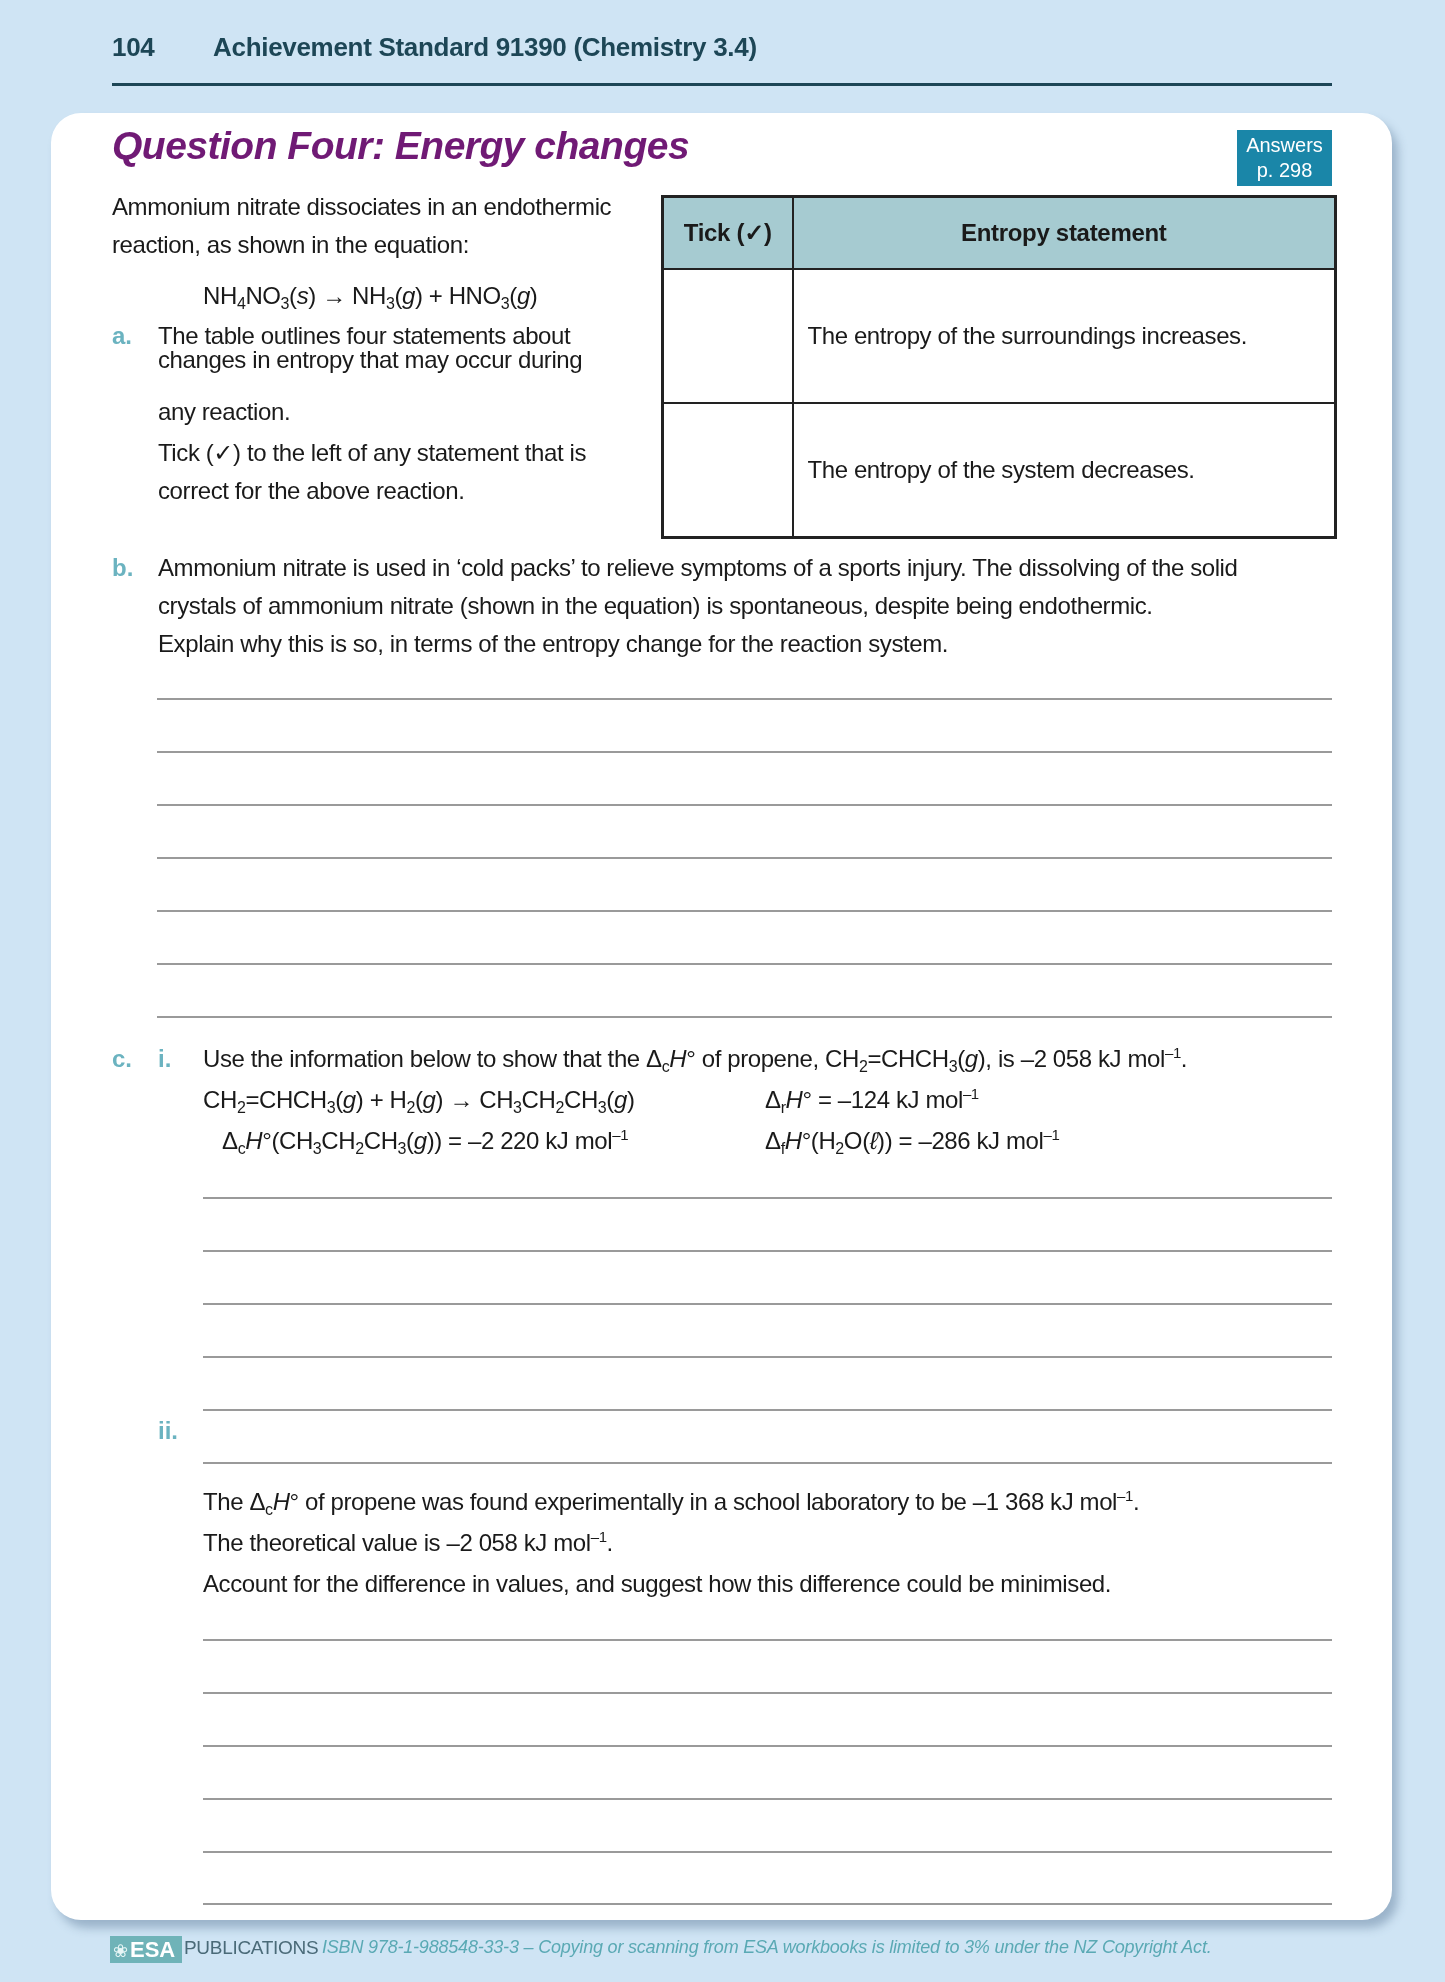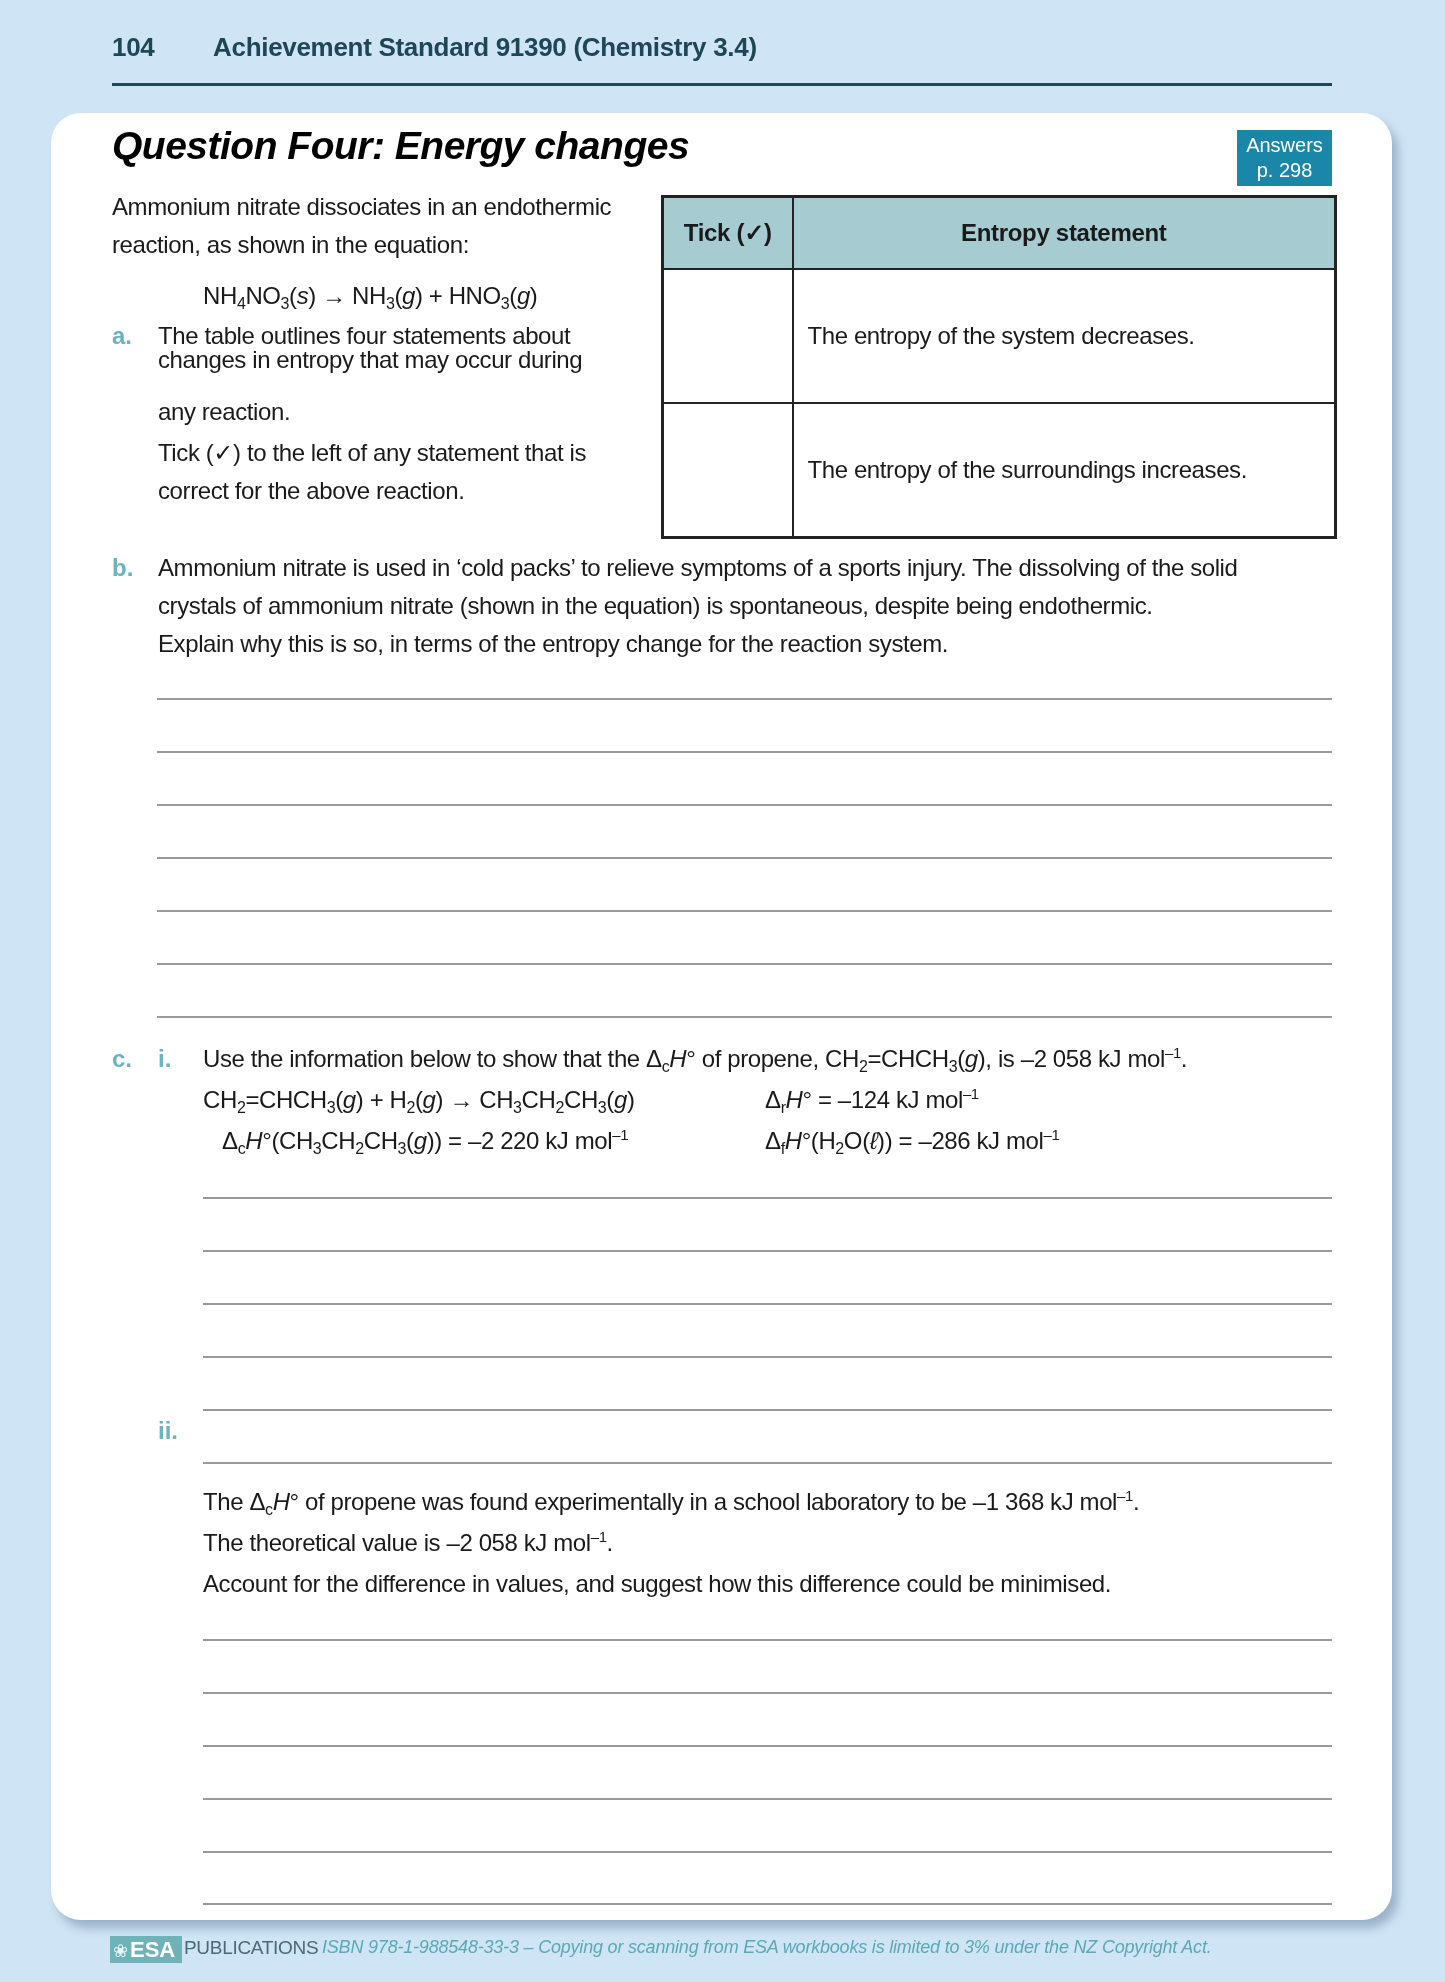--- a/index.html
+++ b/index.html
@@ -19,21 +19,21 @@
   .hdr-num { left: 112px; }
   .hdr-title { left: 213px; }
   .hdr-rule { position: absolute; left: 112px; top: 83px; width: 1220px; height: 3px; background: #1d4656; }
   .card {
     position: absolute; left: 51px; top: 113px; width: 1341px; height: 1807px;
     background: #ffffff; border-radius: 30px;
     box-shadow: 6px 8px 10px rgba(90,120,150,0.45);
   }
   .q-title {
     position: absolute; left: 112px; top: 124px; font-size: 39px; font-weight: bold; font-style: italic;
-    color: #000000; letter-spacing: -0.5px;
+    color: #701a75; letter-spacing: -0.5px;
   }
   .answers {
     position: absolute; left: 1237px; top: 130px; width: 95px; height: 56px;
     background: #1a86a8; color: #ffffff; text-align: center; font-size: 20px; line-height: 25px;
     padding-top: 3px;
   }
   .txt { position: absolute; font-size: 24px; line-height: 38px; white-space: nowrap; letter-spacing: -0.4px; }
   .lbl { position: absolute; font-size: 24px; font-weight: bold; color: #6bb3c0; line-height: 38px; }
   sub { font-size: 16px; vertical-align: -5px; line-height: 0; }
   sup { font-size: 15px; vertical-align: 9px; line-height: 0; }
@@ -87,25 +87,25 @@
 <table class="entropy">
   <thead>
     <tr>
       <th>Tick (✓)</th>
       <th>Entropy statement</th>
     </tr>
   </thead>
   <tbody>
     <tr>
       <td class="tick"></td>
-      <td class="stmt">The entropy of the system decreases.</td>
+      <td class="stmt">The entropy of the surroundings increases.</td>
     </tr>
     <tr>
       <td class="tick"></td>
-      <td class="stmt">The entropy of the surroundings increases.</td>
+      <td class="stmt">The entropy of the system decreases.</td>
     </tr>
   </tbody>
 </table>
 
 <div class="lbl" style="left:112px; top:549px;">b.</div>
 <div class="txt" style="left:158px; top:549px;">Ammonium nitrate is used in ‘cold packs’ to relieve symptoms of a sports injury. The dissolving of the solid</div>
 <div class="txt" style="left:158px; top:587px;">crystals of ammonium nitrate (shown in the equation) is spontaneous, despite being endothermic.</div>
 <div class="txt" style="left:158px; top:625px;">Explain why this is so, in terms of the entropy change for the reaction system.</div>
 
 <div class="aline" style="left:157px; top:698px; width:1175px;"></div>

